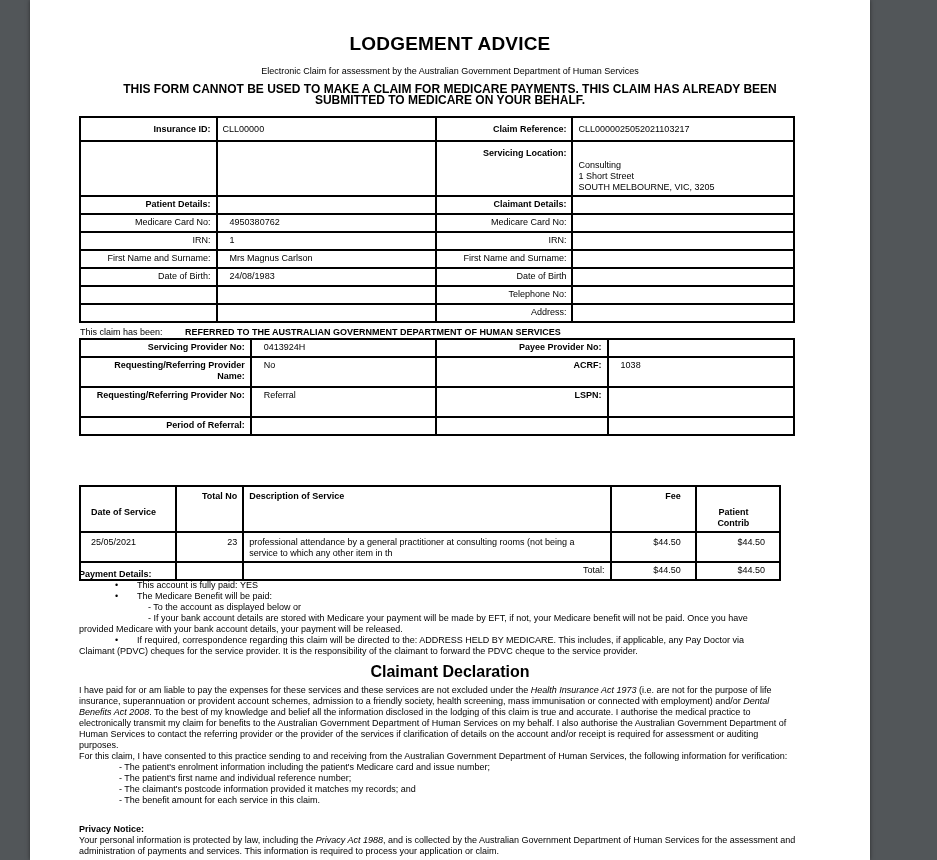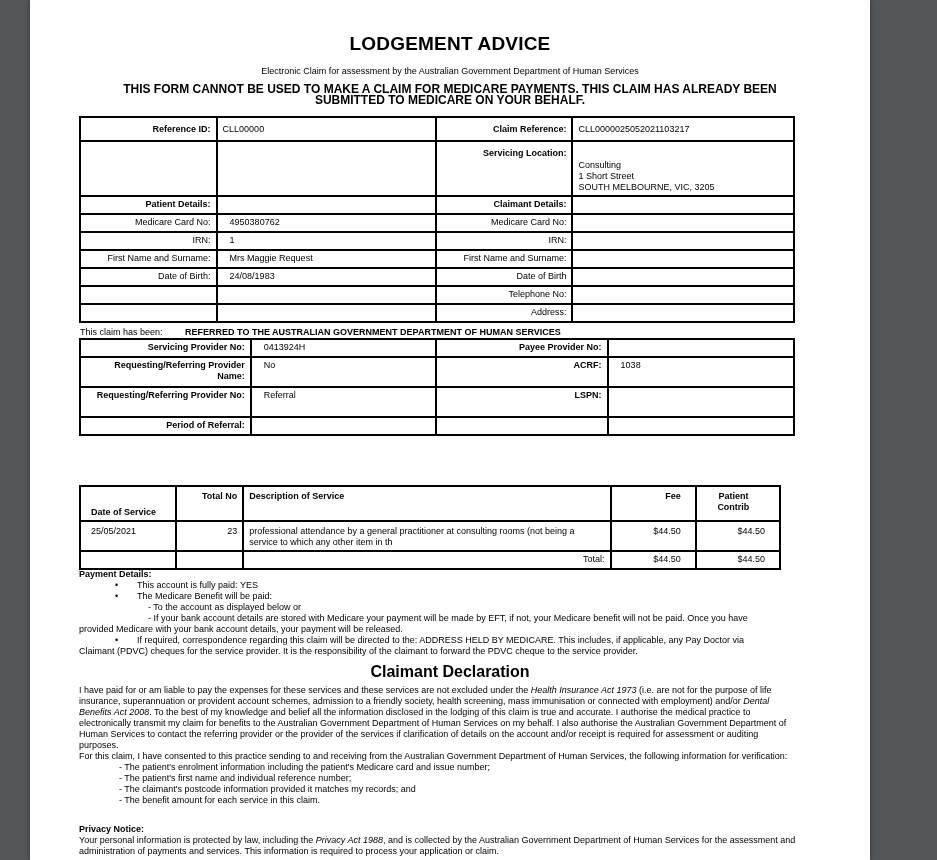--- a/index.html
+++ b/index.html
@@ -61,21 +61,21 @@
 
   <table class="grid" style="left:49px; top:116px; width:716px;">
     <colgroup>
         <col style="width:137px">
         <col style="width:220px">
         <col style="width:137px">
         <col style="width:222px">
       </colgroup>
     <tbody>
         <tr style="height:24px">
-      <td class="lbl b" style="vertical-align:middle">Reference ID:</td>
+      <td class="lbl b" style="vertical-align:middle">Insurance ID:</td>
       <td style="vertical-align:middle">CLL00000</td>
       <td class="lbl b" style="vertical-align:middle">Claim Reference:</td>
       <td style="vertical-align:middle">CLL0000025052021103217</td>
     </tr>
     <tr style="height:45px">
       <td></td>
       <td></td>
       <td class="lbl b" style="padding-top:6px">Servicing Location:</td>
       <td style="padding-top:18px">
         <div>Consulting</div>
@@ -96,21 +96,21 @@
       <td></td>
     </tr>
     <tr style="height:18px">
       <td class="lbl">IRN:</td>
       <td class="val">1</td>
       <td class="lbl">IRN:</td>
       <td></td>
     </tr>
     <tr style="height:18px">
       <td class="lbl">First Name and Surname:</td>
-      <td class="val">Mrs Maggie Request</td>
+      <td class="val">Mrs Magnus Carlson</td>
       <td class="lbl">First Name and Surname:</td>
       <td></td>
     </tr>
     <tr style="height:18px">
       <td class="lbl">Date of Birth:</td>
       <td class="val">24/08/1983</td>
       <td class="lbl">Date of Birth</td>
       <td></td>
     </tr>
     <tr style="height:18px">
@@ -175,21 +175,21 @@
         <col style="width:362px">
         <col style="width:84px">
         <col style="width:83px">
       </colgroup>
     <tbody>
         <tr style="height:28px">
       <td class="b" style="padding-top:20px; padding-left:10px">Date of Service</td>
       <td class="b lbl" style="padding-top:4px">Total No</td>
       <td class="b" style="padding-top:4px">Description of Service</td>
       <td class="b lbl" style="padding-top:4px; padding-right:14px">Fee</td>
-      <td class="b lbl" style="padding-top:4px; padding-right:14px; text-align:center">Patient Contrib</td>
+      <td class="b lbl" style="padding-top:20px; padding-right:14px; text-align:center">Patient Contrib</td>
     </tr>
     <tr style="height:28px">
       <td style="padding-top:4px; padding-left:10px">25/05/2021</td>
       <td class="lbl" style="padding-top:4px">23</td>
       <td style="padding-top:4px">professional attendance by a general practitioner at consulting rooms (not being a service to which any other item in th</td>
       <td class="lbl" style="padding-top:4px; padding-right:14px">$44.50</td>
       <td class="lbl" style="padding-top:4px; padding-right:14px">$44.50</td>
     </tr>
     <tr style="height:18px">
       <td></td>

